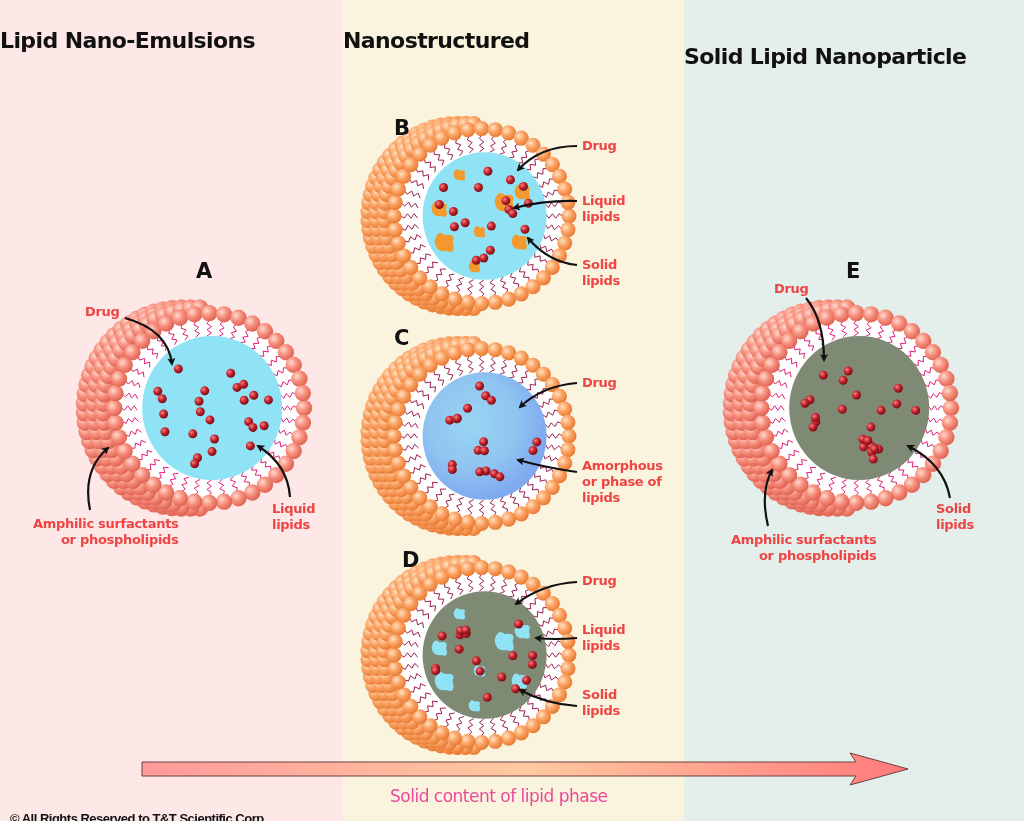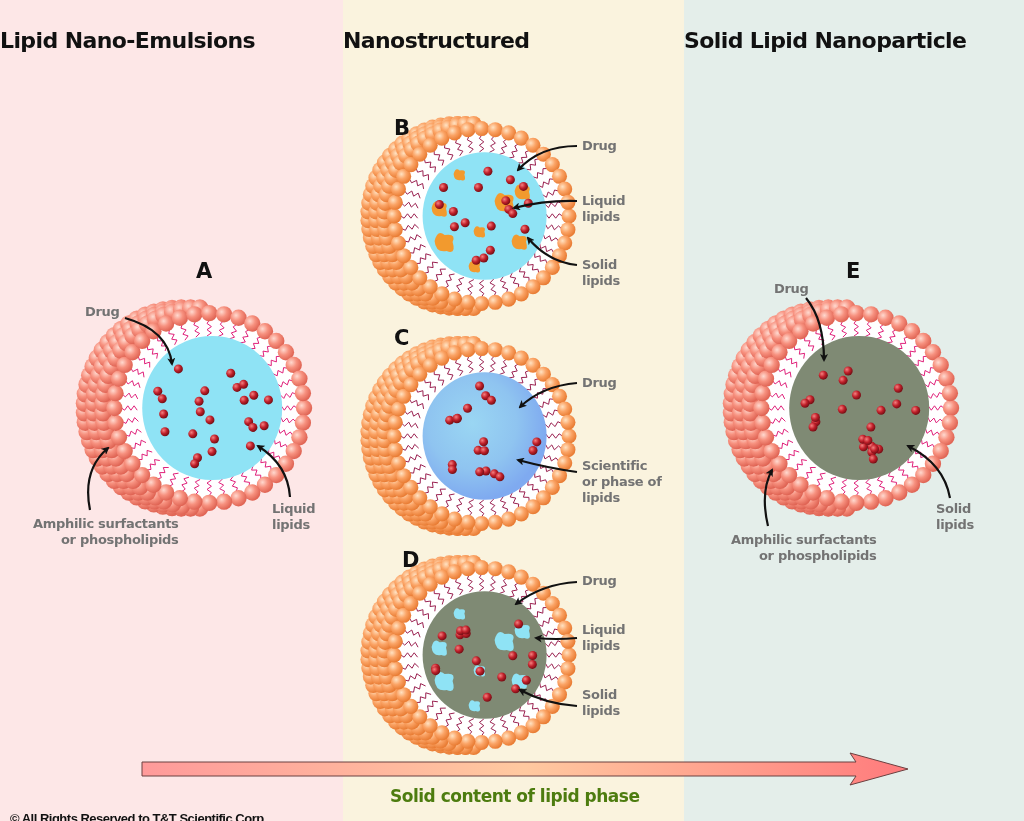--- a/index.html
+++ b/index.html
@@ -3,39 +3,39 @@
 <meta charset="utf-8">
 <style>
   html,body{margin:0;padding:0;}
   body{width:1024px;height:821px;position:relative;overflow:hidden;font-family:"DejaVu Sans",sans-serif;}
   .panel{position:absolute;top:0;height:821px;}
   #p-lne{left:0;width:343px;background:#fde7e7;}
   #p-nlc{left:343px;width:341px;background:#faf3de;}
   #p-sln{left:684px;width:340px;background:#e4eeea;}
   .title{position:absolute;text-align:left;font-weight:bold;font-size:22px;line-height:27px;color:#111;font-family:"DejaVu Sans",sans-serif;letter-spacing:-0.6px;}
   .letter{position:absolute;font-weight:bold;font-size:21px;color:#111;}
-  .lbl{position:absolute;font-weight:bold;font-size:13px;line-height:16px;color:#737373;letter-spacing:-0.3px;}
+  .lbl{position:absolute;font-weight:bold;font-size:13px;line-height:16px;color:#ef4444;letter-spacing:-0.3px;}
   svg.art{position:absolute;left:0;top:0;}
   .copyright{position:absolute;left:10px;top:791px;font-family:"Liberation Sans",sans-serif;font-weight:bold;font-size:13px;color:#111;letter-spacing:-0.5px;margin-top:20px;}
-  .axis-label{position:absolute;left:390px;top:786px;font-size:17px;color:#4d7c0f;font-family:"DejaVu Sans",sans-serif;letter-spacing:-0.5px;font-weight:bold;}
+  .axis-label{position:absolute;left:390px;top:786px;font-size:17px;color:#ec4899;font-family:"DejaVu Sans",sans-serif;letter-spacing:-0.5px;}
 </style>
 </head>
 <body>
 
 <div class="panel" id="p-lne"></div>
 <div class="panel" id="p-nlc"></div>
 <div class="panel" id="p-sln"></div>
 
 <div class="title" style="left:0;width:343px;top:27px;">
   <div>Lipid Nano-Emulsions</div>
 </div>
 <div class="title" style="left:343px;width:313px;top:27px;">
   <div>Nanostructured</div>
 </div>
-<div class="title" style="left:684px;width:303px;top:27px;">
+<div class="title" style="left:684px;width:303px;top:43px;">
   <div>Solid Lipid Nanoparticle</div>
 </div>
 
 <svg class="art" width="1024" height="821" viewBox="0 0 1024 821">
   <defs>
     <radialGradient id="gBeadPink" cx="35%" cy="35%" r="65%">
       <stop offset="0" stop-color="#ffd9cf"></stop>
         <stop offset="0.5" stop-color="#f7917f"></stop>
         <stop offset="1" stop-color="#e06555"></stop>
     </radialGradient>
@@ -1154,21 +1154,21 @@
   <div>Liquid</div>
     <div>lipids</div>
 </div>
 <div class="lbl" style="left:582px;top:257px;">
   <div>Solid</div>
     <div>lipids</div>
 </div>
 
 <div class="lbl" style="left:582px;top:375px;">Drug</div>
 <div class="lbl" style="left:582px;top:458px;">
-  <div>Scientific</div>
+  <div>Amorphous</div>
     <div>or phase of</div>
     <div>lipids</div>
 </div>
 
 <div class="lbl" style="left:582px;top:573px;">Drug</div>
 <div class="lbl" style="left:582px;top:622px;">
   <div>Liquid</div>
     <div>lipids</div>
 </div>
 <div class="lbl" style="left:582px;top:687px;">

